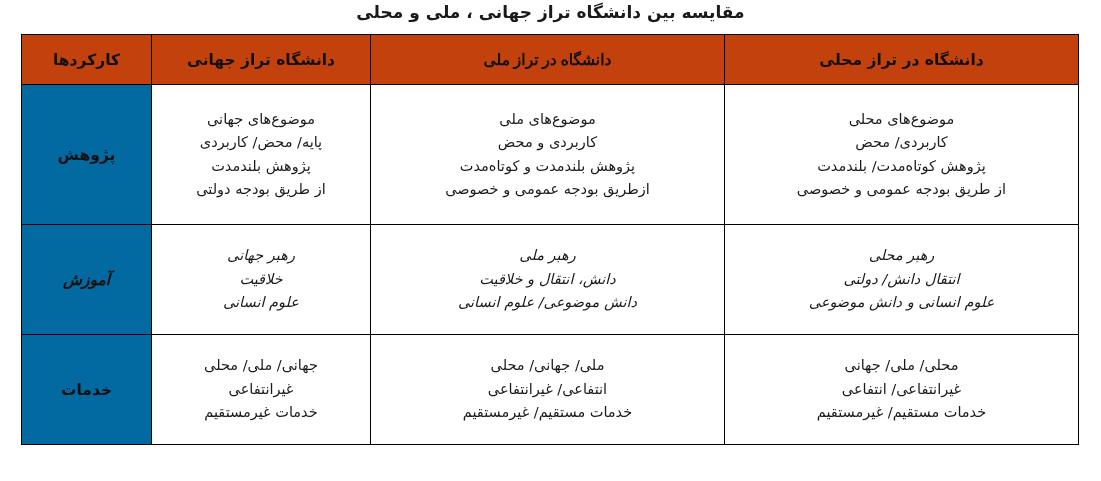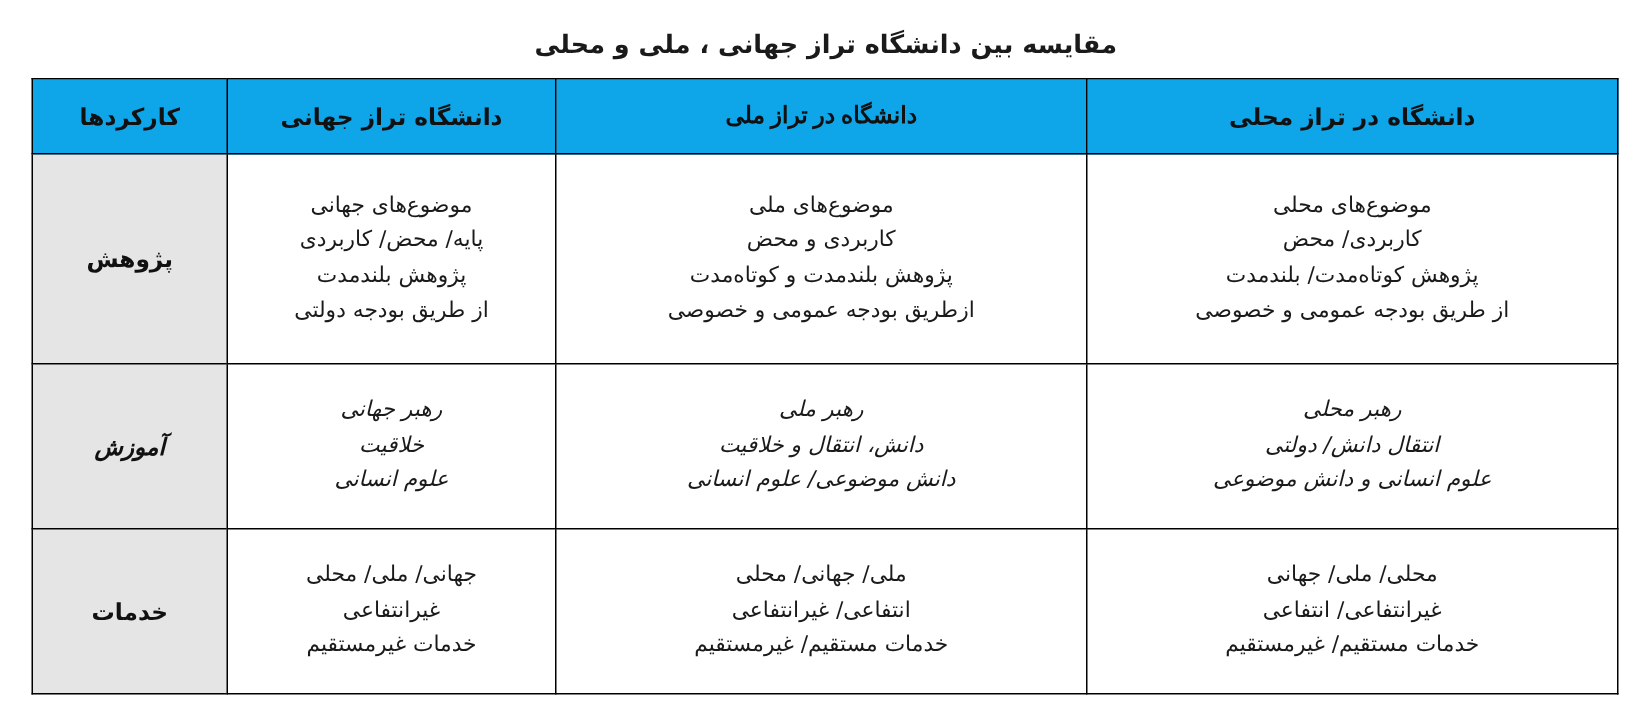--- a/index.html
+++ b/index.html
@@ -18,21 +18,21 @@
     width: 1101px;
     height: 481px;
     position: relative;
     box-sizing: border-box;
   }
   .doc-title {
     text-align: center;
     font-size: 17px;
     font-weight: bold;
     color: #1a1a1a;
-    padding-top: 20px;
+    padding-top: 2px;
     padding-bottom: 12px;
     letter-spacing: 0;
     direction: rtl;
   }
   .table-wrap {
     padding: 0 22px;
     box-sizing: border-box;
   }
   table.cmp {
     width: 1057px;
@@ -43,36 +43,36 @@
   }
   table.cmp th,
   table.cmp td {
     border: 1px solid #000000;
     vertical-align: middle;
     text-align: center;
     padding: 6px 8px;
     box-sizing: border-box;
   }
   thead th {
-    background: #0ea5e9;
+    background: #c2410c;
     font-size: 15.5px;
     font-weight: bold;
     height: 50px;
     color: #111111;
   }
   th.col-func   { width: 130px; }
   th.col-global { width: 219px; }
   th.col-nation { width: 354px; font-family: Liberation Serif, serif; }
   th.col-local  { width: 354px; }
 
   td.rowhead {
     font-size: 15.5px;
     font-weight: bold;
     color: #111111;
-    background: #e5e5e5;
+    background: #0369a1;
   }
   td.cell {
     font-size: 14.5px;
     line-height: 1.62;
     color: #1a1a1a;
     font-weight: normal;
   }
   td.cell .line { display: block; white-space: nowrap; }
   tr.r-research td { height: 140px; }
   tr.r-teaching td { height: 110px; font-style: italic; }

